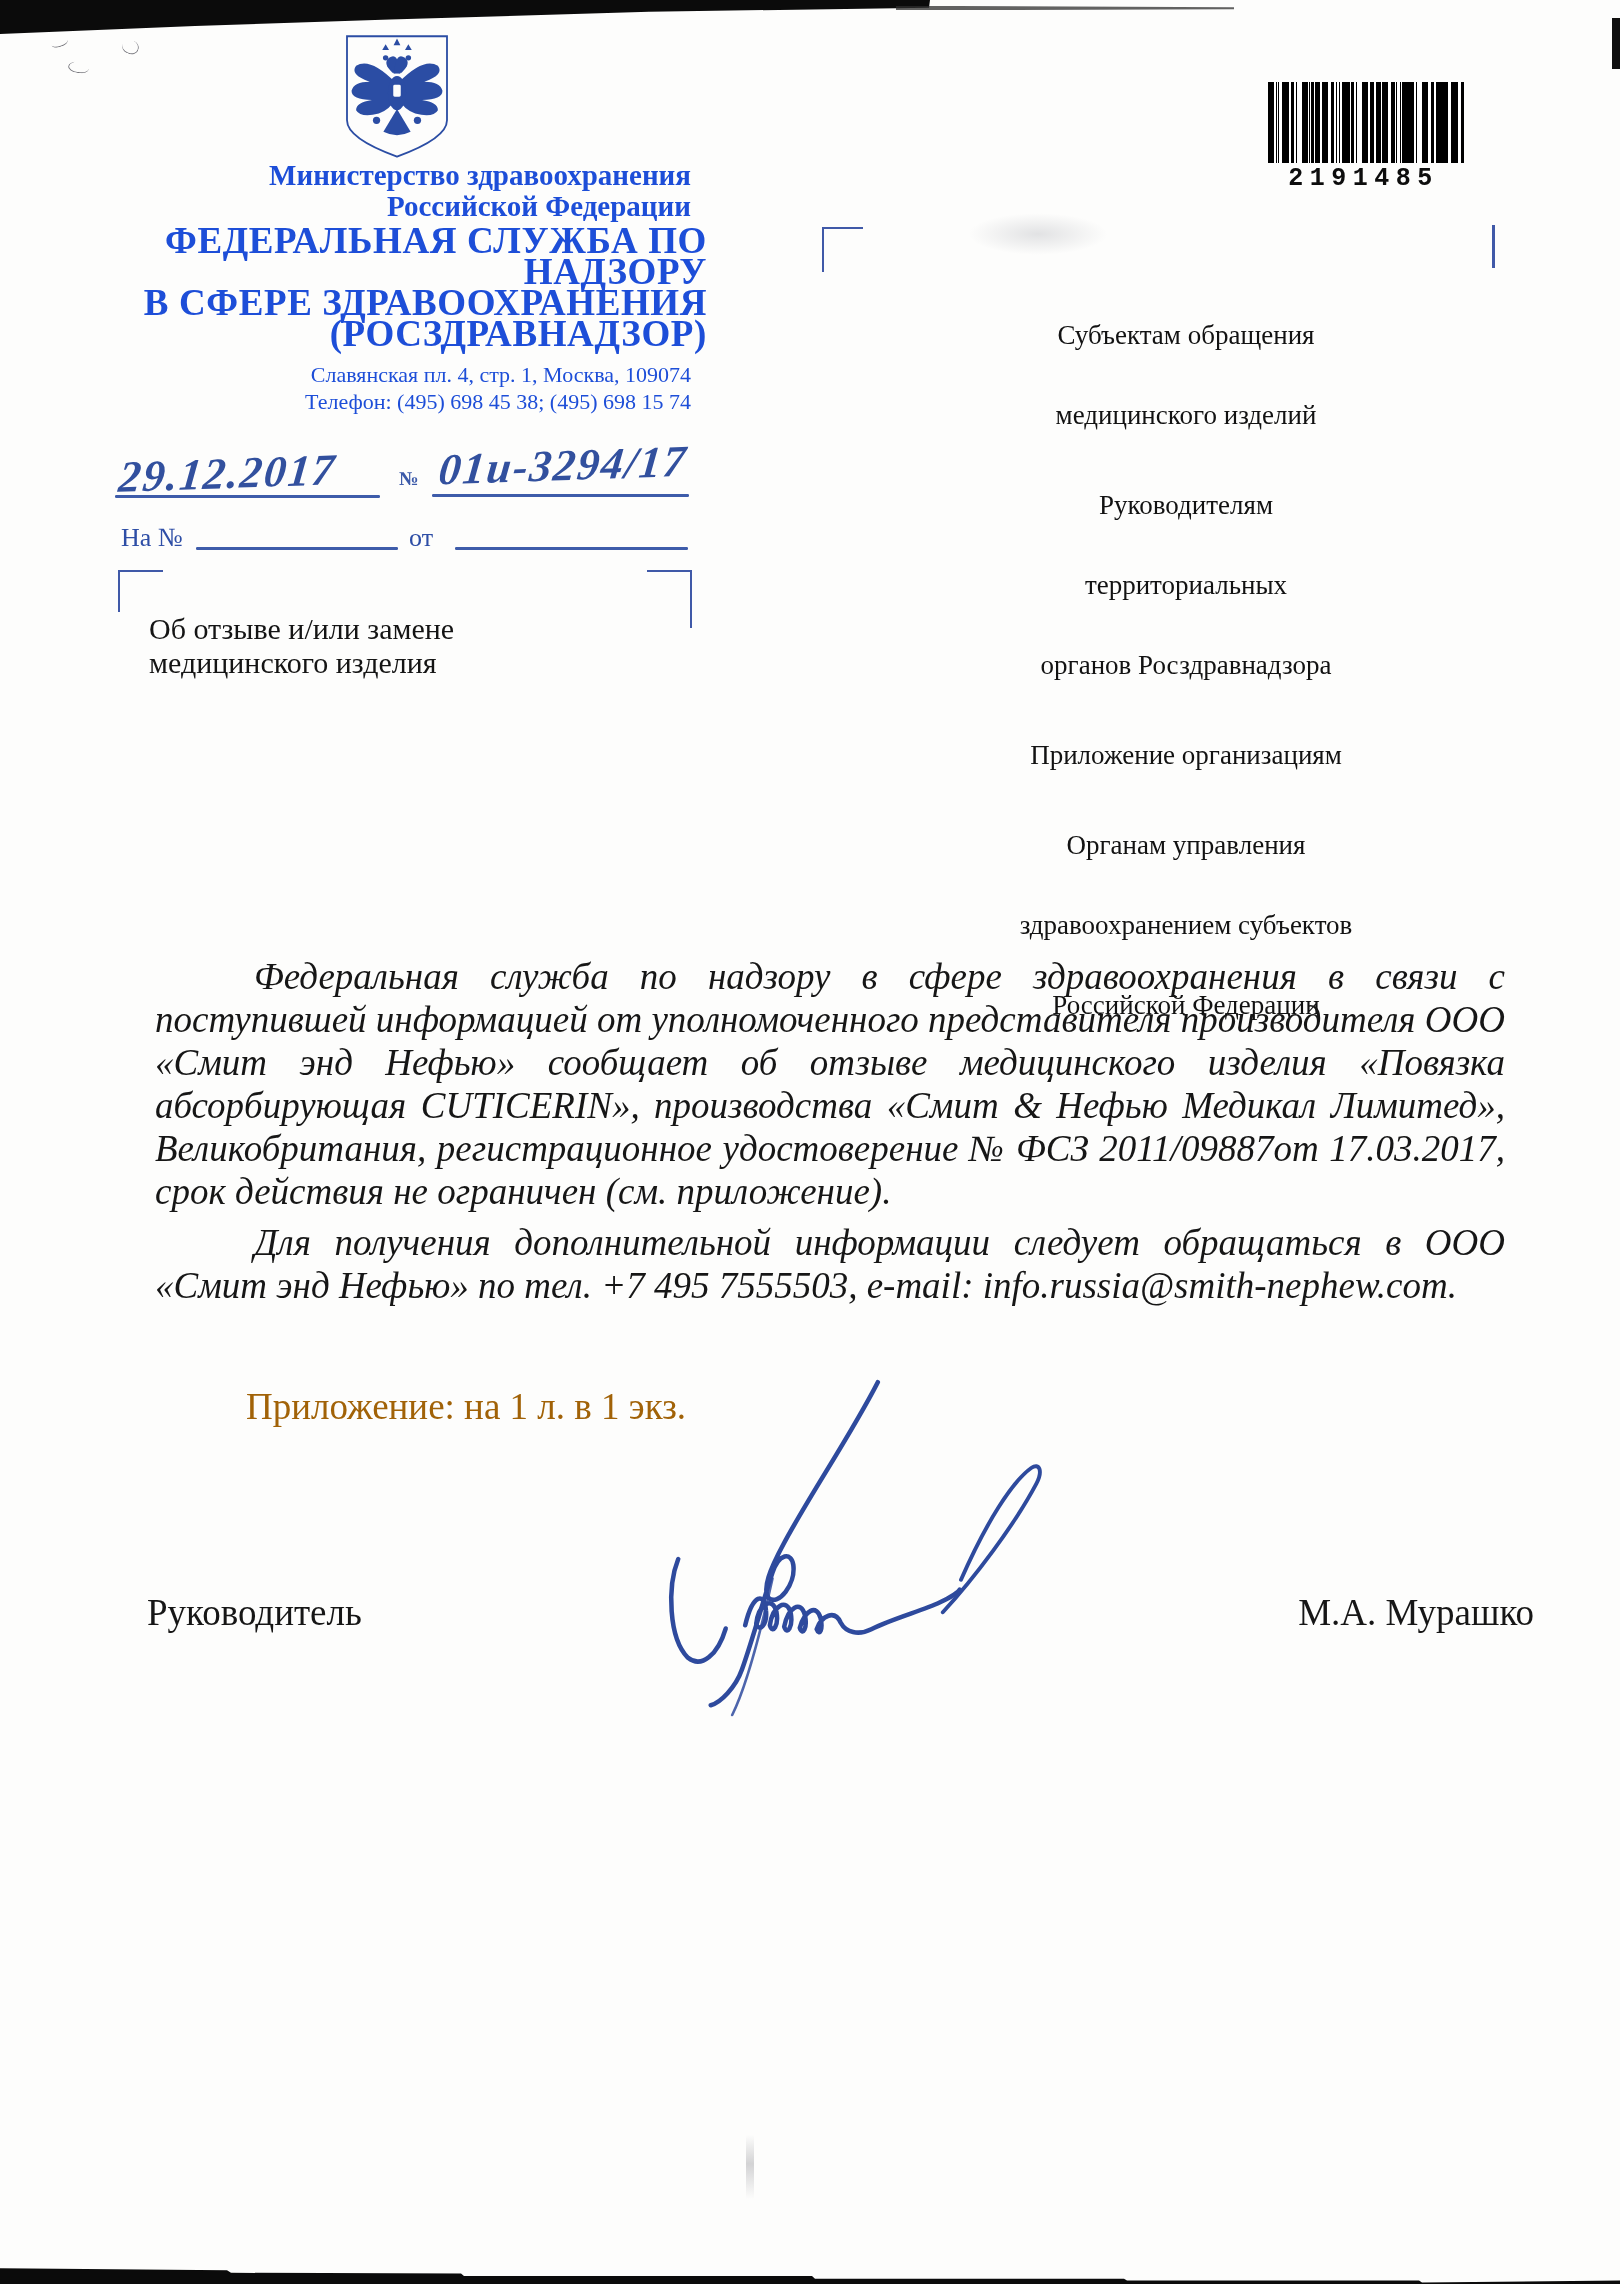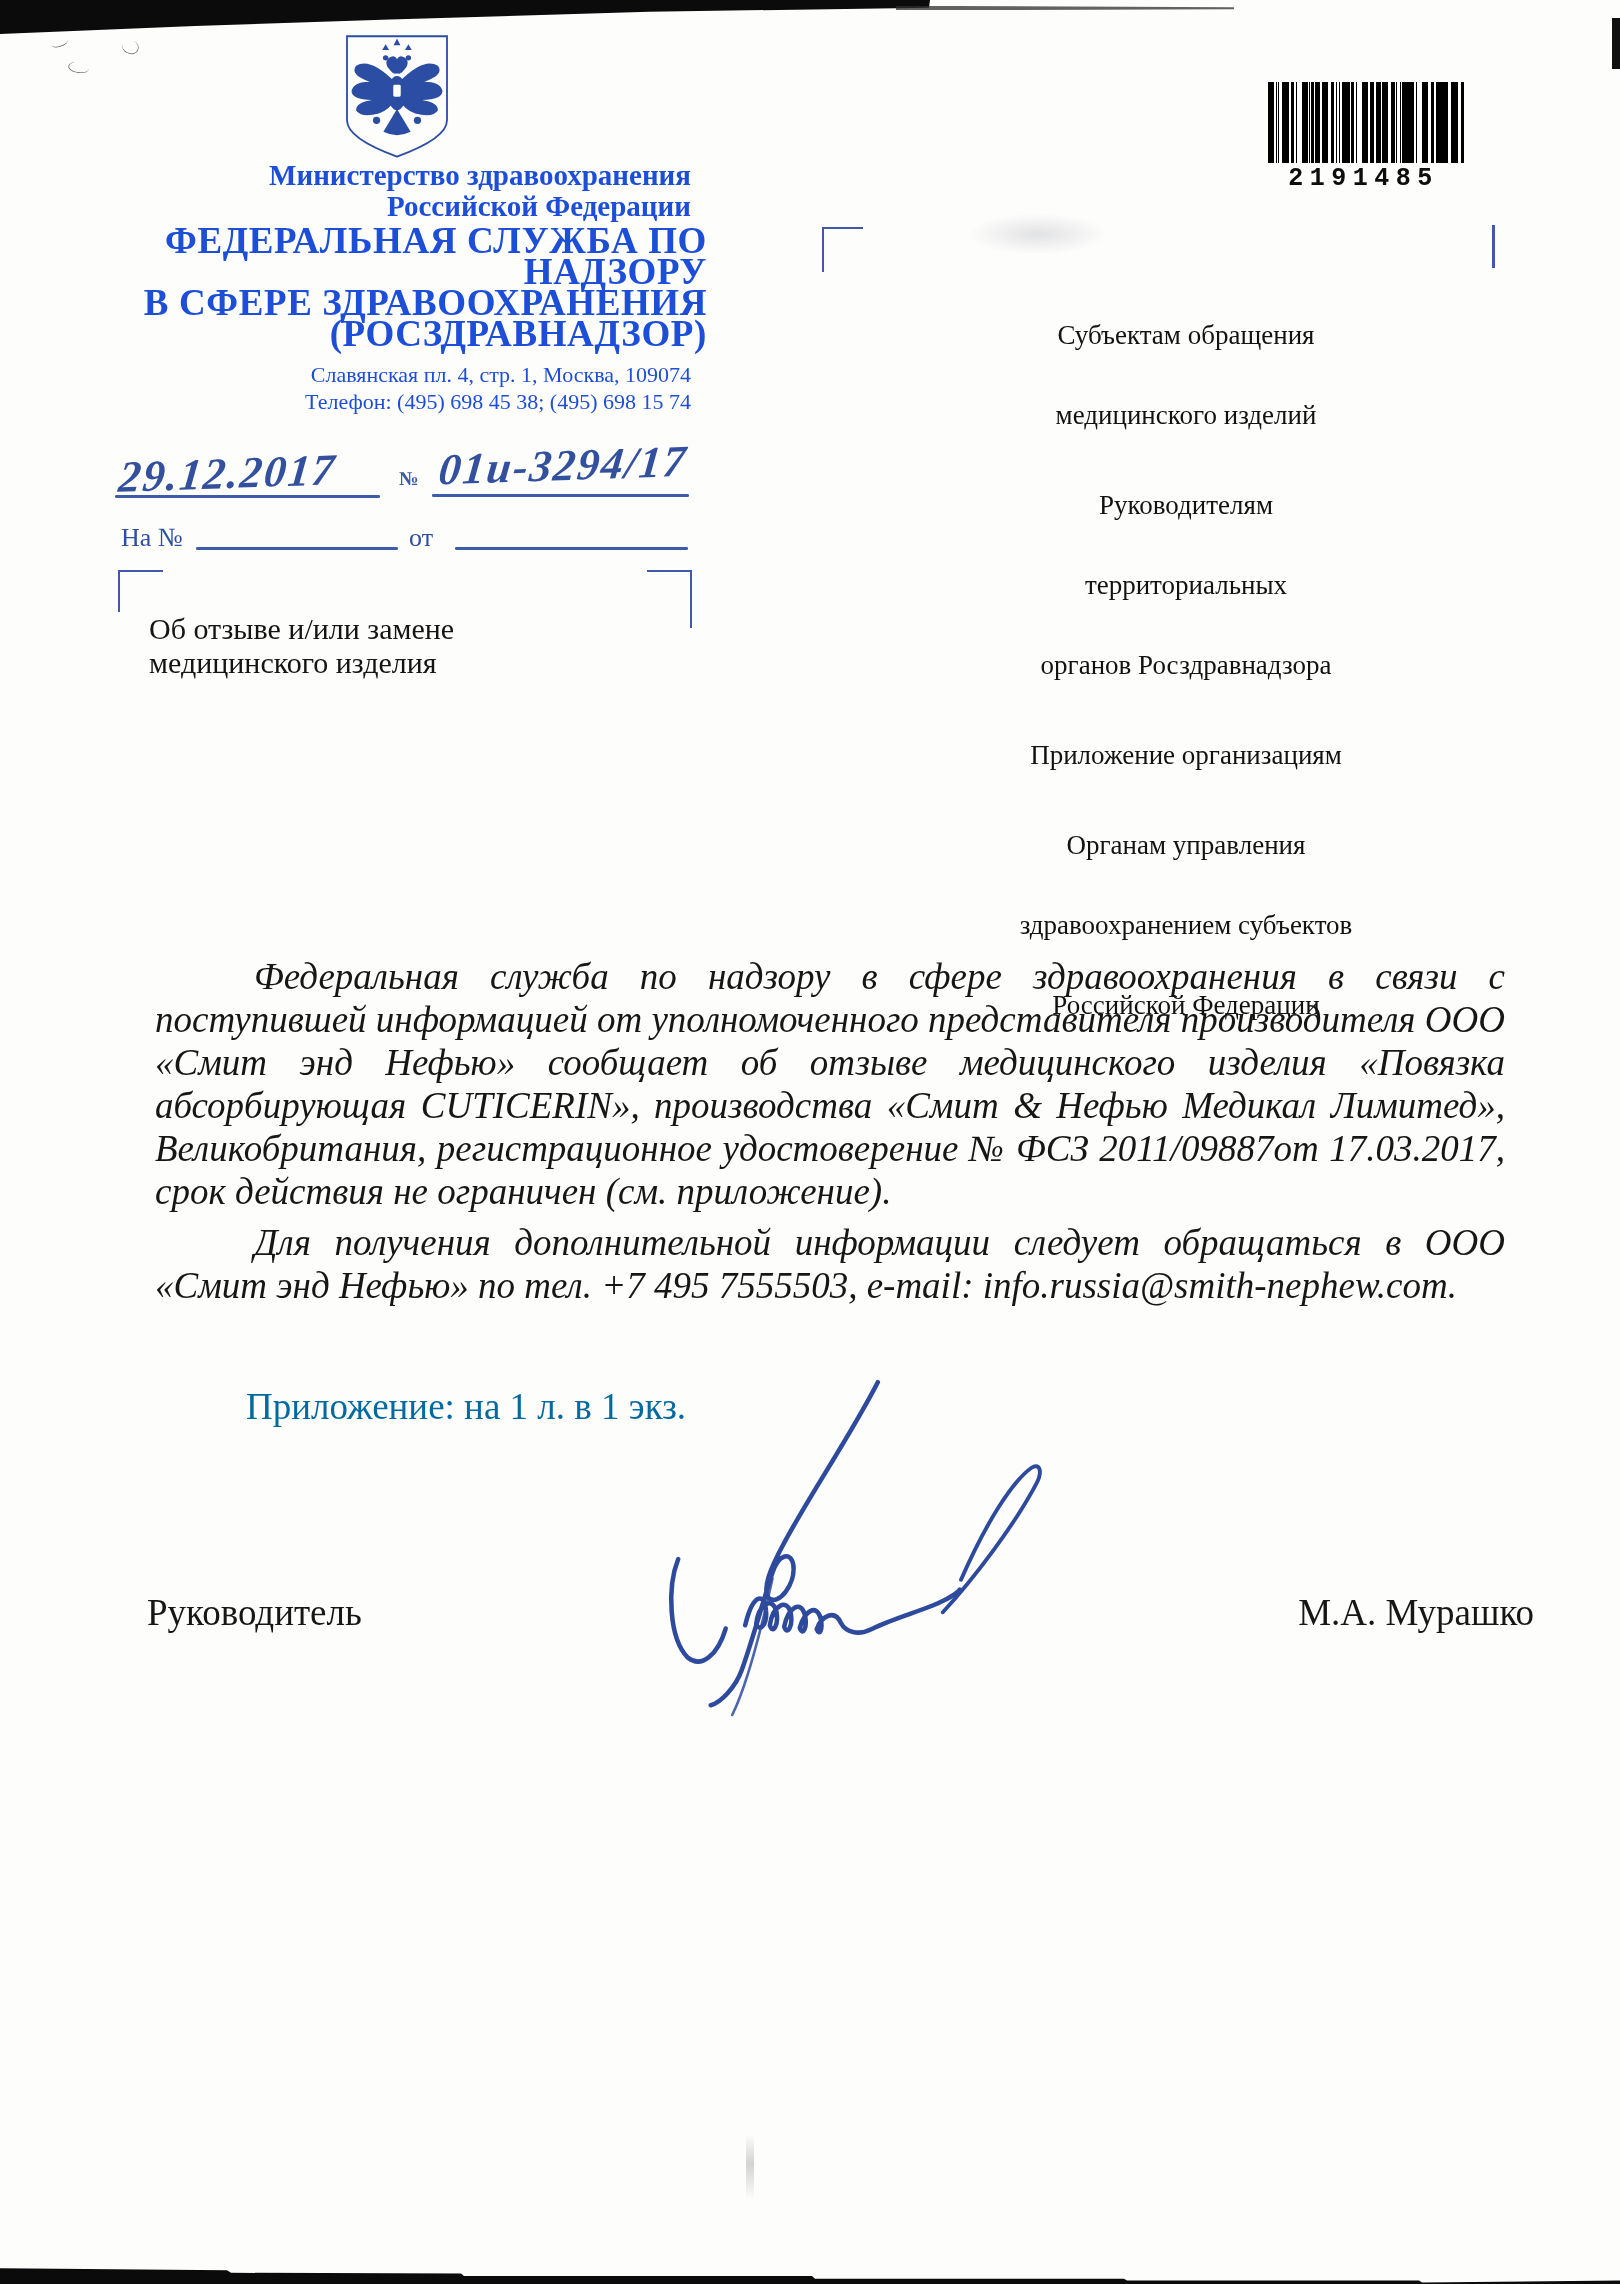--- a/index.html
+++ b/index.html
@@ -87,21 +87,21 @@
 
   
   .recipients { position:absolute; left:894px; top:278px; width:584px; text-align:center; color:#121212; }
   .rgroup { margin-bottom:45px; }
   .rline  { font-size:27px; line-height:45px;margin-top:35px; }
 
   
   .body-text { position:absolute; left:147px; top:947px; width:1366px; font-size:37px; line-height:43px;
                text-align:justify; color:#161616; }
   .body-text p { margin:8px; text-indent:99px;font-style:italic; }
-  .attachment { position:absolute; left:147px; top:1385px; width:1366px; font-size:37px; text-indent:99px; color:#0369a1; }
+  .attachment { position:absolute; left:147px; top:1385px; width:1366px; font-size:37px; text-indent:99px; color:#a16207; }
 
   
   .signer-title { position:absolute; left:147px; top:1591px; font-size:37px; color:#161616; }
   .signer-name  { position:absolute; left:1266px; top:1591px; width:268px; text-align:right; font-size:37px; color:#161616; }
   .sig-svg { position:absolute; left:649px; top:1364px; width:429px; height:377px; }
 </style>
 </head>
 <body>
 
 <div class="page">

